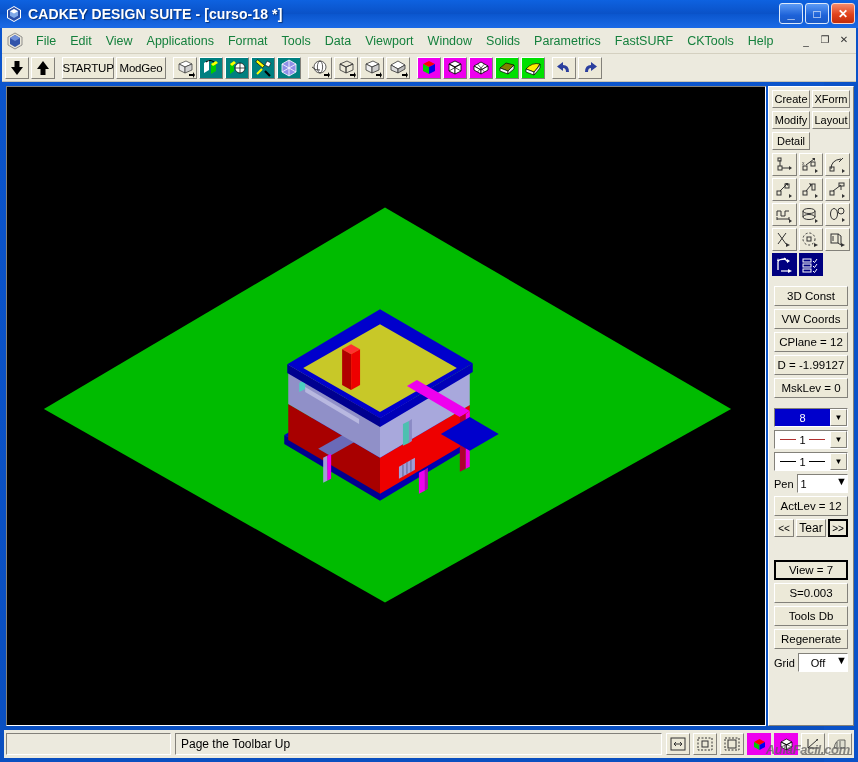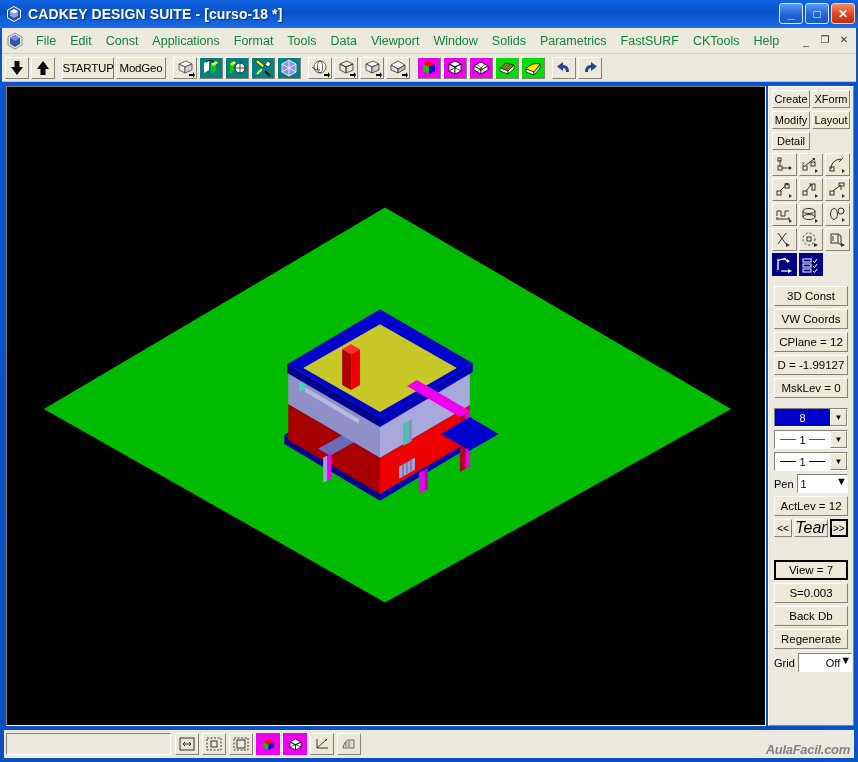--- a/index.html
+++ b/index.html
@@ -159,30 +159,30 @@
   }
   .pen-row .combo2 .val { flex:1; display:flex; align-items:center; padding-left:3px; font-size:11px; }
 
   .nav-row { margin: 3px 5px 0 5px; display:flex; gap:2px; }
   .nav-btn {
     height: 18px; background:#ece9d8;
     border:1px solid; border-color:#ffffff #83817a #83817a #ffffff;
     display:flex; align-items:center; justify-content:center; font-size:10px;
   }
   .nav-btn.sm { width: 20px; }
-  .nav-btn.mid { flex:1; font-size: 16px; font-style: italic; }
+  .nav-btn.mid { flex:1; font-size: 12px; }
   .nav-btn.bold { border:2px solid #000; }
 
   .grid-row { margin: 4px 5px 0 5px; display:flex; align-items:center; gap:3px; }
   .grid-row .glbl { font-size:11px; }
   .grid-row .combo2 {
     flex:1; height:19px; display:flex;
     border:1px solid; border-color:#83817a #ffffff #ffffff #83817a; background:#fff;
   }
-  .grid-row .combo2 .val { flex:1; display:flex; align-items:center; padding-left:3px; font-size:11px;margin-left:24px; }
+  .grid-row .combo2 .val { flex:1; display:flex; align-items:center; padding-left:12px; font-size:11px; }
 
   
   #statusbar {
     position: absolute; left: 4px; top: 730px; width: 850px; height: 28px;
     background: #eceade; display:flex; align-items:center;
   }
   .sb-pane {
     height: 22px;
     border: 1px solid; border-color:#83817a #ffffff #ffffff #83817a;
     display:flex; align-items:center; padding: 0 5px; font-size: 12px;
@@ -230,21 +230,21 @@
   </div>
 
   <div id="menubar">
     <svg id="menu-doc-icon" viewBox="0 0 18 18">
       <polygon points="9,1 16,5 16,13 9,17 2,13 2,5" fill="#e8e6da" stroke="#555" stroke-width=".6"></polygon>
       <polygon points="9,3 14,6 14,12 9,15 4,12 4,6" fill="#3355aa"></polygon>
       <polygon points="9,3 14,6 9,9 4,6" fill="#6f8fd8"></polygon>
     </svg>
     <div class="menu-item">File</div>
     <div class="menu-item">Edit</div>
-    <div class="menu-item">Const</div>
+    <div class="menu-item">View</div>
     <div class="menu-item">Applications</div>
     <div class="menu-item">Format</div>
     <div class="menu-item">Tools</div>
     <div class="menu-item">Data</div>
     <div class="menu-item">Viewport</div>
     <div class="menu-item">Window</div>
     <div class="menu-item">Solids</div>
     <div class="menu-item">Parametrics</div>
     <div class="menu-item">FastSURF</div>
     <div class="menu-item">CKTools</div>
@@ -647,34 +647,35 @@
     <div class="nav-row">
       <div class="nav-btn sm">&lt;&lt;</div>
       <div class="nav-btn mid">Tear</div>
       <div class="nav-btn sm bold">&gt;&gt;</div>
     </div>
 
     <div class="rp-sep" style="height:20px"></div>
 
     <div class="big-btn strong">View = 7</div>
     <div class="big-btn">S=0.003</div>
-    <div class="big-btn">Back Db</div>
+    <div class="big-btn">Tools Db</div>
     <div class="big-btn">Regenerate</div>
 
     <div class="grid-row">
       <span class="glbl">Grid</span>
       <div class="combo2">
         <div class="val">Off</div>
         <div class="arrow">▼</div>
       </div>
     </div>
   </div>
 
   <div id="statusbar">
     <div class="sb-pane" id="sb-left"></div>
+    <div class="sb-pane" id="sb-msg">Page the Toolbar Up</div>
     <div id="sb-icons">
       <div class="sb-ico">
         <svg width="16" height="14" viewBox="0 0 16 14">
             <rect x="1" y="1" width="14" height="12" fill="none" stroke="#333"></rect>
             <path d="M4,7 L12,7 M4,7 L6,5 M4,7 L6,9 M12,7 L10,5 M12,7 L10,9" stroke="#333"></path>
           </svg>
       </div>
       <div class="sb-ico">
         <svg width="16" height="14" viewBox="0 0 16 14">
             <rect x="1" y="1" width="14" height="12" fill="none" stroke="#333" stroke-dasharray="2 1.5"></rect>

